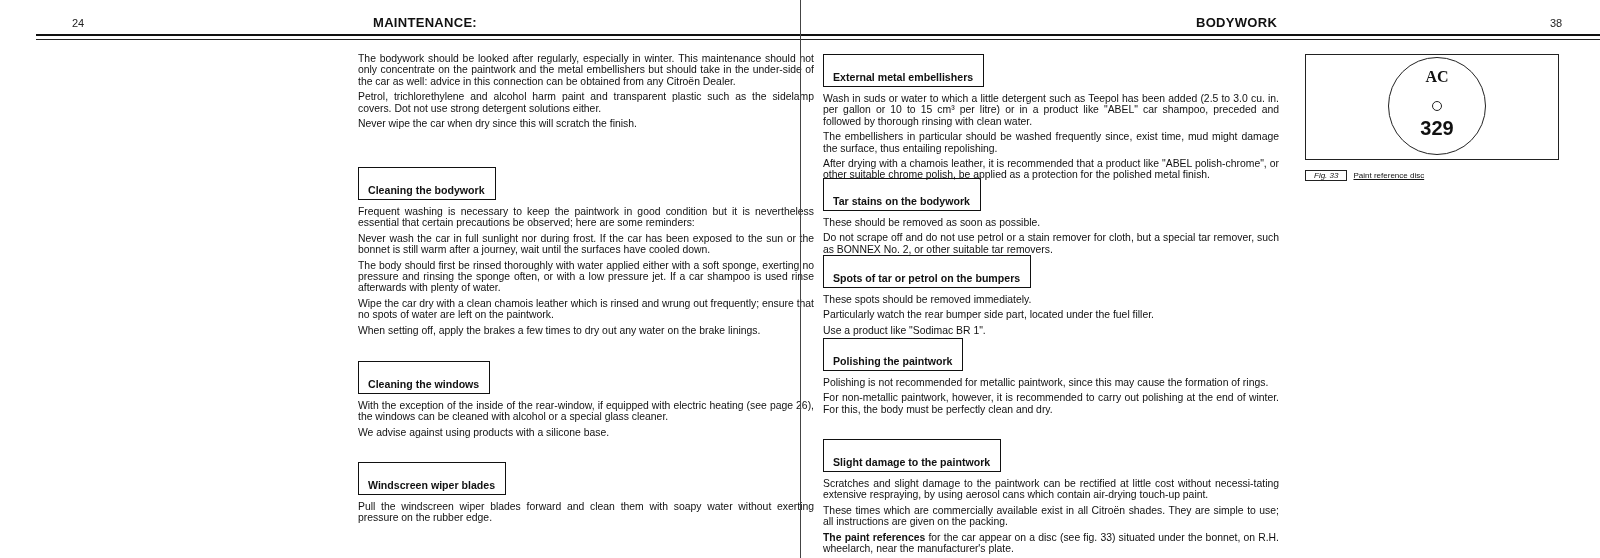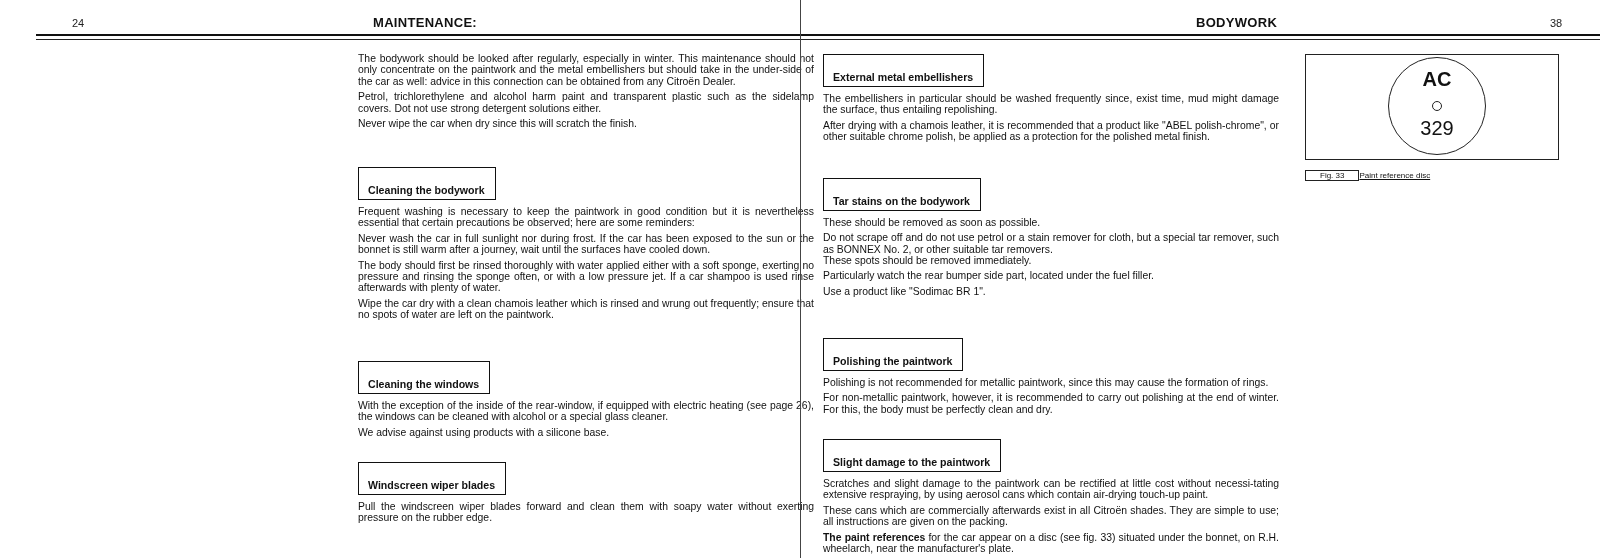--- a/index.html
+++ b/index.html
@@ -32,25 +32,25 @@
       font-weight: bold; font-size: 10.6px; line-height: 13px; margin: 0 0 6px 0;
     }
     .figure-box {
       position: absolute; left: 504px; top: 54px; width: 252px; height: 104px;
       border: 1px solid #222;
     }
     .disc {
       position: absolute; left: 82px; top: 2px; width: 96px; height: 96px;
       border: 1px solid #222; border-radius: 50%;
     }
-    .disc-top { position: absolute; top: 10px; width: 100%; text-align: center; font-size: 20px; font-weight: bold; }
+    .disc-top { position: absolute; top: 10px; width: 100%; text-align: center; font-size: 16px; font-weight: bold; font-family: Liberation Serif, serif; }
     .disc-hole { position: absolute; left: 43px; top: 43px; width: 8px; height: 8px; border: 1px solid #222; border-radius: 50%; }
-    .disc-bottom { position: absolute; top: 59px; width: 100%; text-align: center; font-size: 20px; font-weight: normal; }
+    .disc-bottom { position: absolute; top: 59px; width: 100%; text-align: center; font-size: 20px; font-weight: bold; }
     .fig-caption { position: absolute; left: 504px; top: 170px; font-size: 8px; }
-    .fig-label { display: inline-block; border: 1px solid #222; padding: 0 14px; margin-right: 0; }
+    .fig-label { display: inline-block; border: 1px solid #222; padding: 0 8px; margin-right: 6px; font-style: italic; }
     .fig-text { text-decoration: underline; }
   </style>
 </head>
 <body>
 
 <div class="page page-left">
   <span class="page-num" style="left:36px;">24</span>
   <span class="page-title" style="left:337px;">MAINTENANCE:</span>
   <div class="rule-thick" style="left:0; width:800px;"></div>
   <div class="rule-thin" style="left:0; width:800px;"></div>
@@ -60,20 +60,21 @@
     <p>Petrol, trichlorethylene and alcohol harm paint and transparent plastic such as the sidelamp covers.  Dot not use strong detergent solutions either.</p>
     <p>Never wipe the car when dry since this will scratch the finish.</p>
   </div>
 
   <div class="col" style="left:322px; top:167px; width:456px;">
     <div class="heading-box">Cleaning the bodywork</div>
     <p>Frequent washing is necessary to keep the paintwork in good condition but it is nevertheless essential that certain precautions be observed; here are some reminders:</p>
     <p>Never wash the car in full sunlight nor during frost.  If the car has been exposed to the sun or the bonnet is still warm after a journey, wait until the surfaces have cooled down.</p>
     <p>The body should first be rinsed thoroughly with water applied either with a soft sponge, exerting no pressure and rinsing the sponge often, or with a low pressure jet.  If a car shampoo is used rinse afterwards with plenty of water.</p>
     <p>Wipe the car dry with a clean chamois leather which is rinsed and wrung out frequently; ensure that no spots of water are left on the paintwork.</p>
+    <p>When setting off, apply the brakes a few times to dry out any water on the brake linings.</p>
   </div>
 
   <div class="col" style="left:322px; top:361px; width:456px;">
     <div class="heading-box">Cleaning the windows</div>
     <p>With the exception of the inside of the rear-window, if equipped with electric heating (see page 26), the windows can be cleaned with alcohol or a special glass cleaner.</p>
     <p>We advise against using products with a silicone base.</p>
   </div>
 
   <div class="col" style="left:322px; top:462px; width:456px;">
     <div class="heading-box">Windscreen wiper blades</div>
@@ -84,46 +85,48 @@
 <div class="spine"></div>
 
 <div class="page page-right">
   <span class="page-title" style="left:395px;">BODYWORK</span>
   <span class="page-num" style="left:749px;">38</span>
   <div class="rule-thick" style="left:0; width:799px;"></div>
   <div class="rule-thin" style="left:0; width:799px;"></div>
 
   <div class="col" style="left:22px; top:54px; width:456px;">
     <div class="heading-box">External metal embellishers</div>
+    <p>Wash in suds or water to which a little detergent such as Teepol has been added (2.5 to 3.0 cu. in. per gallon or 10 to 15 cm³ per litre) or in a product like "ABEL" car shampoo, preceded and followed by thorough rinsing with clean water.</p>
     <p>The embellishers in particular should be washed frequently since, exist time, mud might damage the surface, thus entailing repolishing.</p>
     <p>After drying with a chamois leather, it is recommended that a product like "ABEL polish-chrome", or other suitable chrome polish, be applied as a protection for the polished metal finish.</p>
   </div>
 
   <div class="col" style="left:22px; top:178px; width:456px;">
     <div class="heading-box">Tar stains on the bodywork</div>
     <p>These should be removed as soon as possible.</p>
     <p>Do not scrape off and do not use petrol or a stain remover for cloth, but a special tar remover, such as BONNEX No. 2, or other suitable tar removers.</p>
   </div>
 
   <div class="col" style="left:22px; top:255px; width:456px;">
+    <div class="heading-box">Spots of tar or petrol on the bumpers</div>
     <p>These spots should be removed immediately.</p>
     <p>Particularly watch the rear bumper side part, located under the fuel filler.</p>
     <p>Use a product like "Sodimac BR 1".</p>
   </div>
 
   <div class="col" style="left:22px; top:338px; width:456px;">
     <div class="heading-box">Polishing the paintwork</div>
     <p>Polishing is not recommended for metallic paintwork, since this may cause the formation of rings.</p>
     <p>For non-metallic paintwork, however, it is recommended to carry out polishing at the end of winter.  For this, the body must be perfectly clean and dry.</p>
   </div>
 
   <div class="col" style="left:22px; top:439px; width:456px;">
     <div class="heading-box">Slight damage to the paintwork</div>
     <p>Scratches and slight damage to the paintwork can be rectified at little cost without necessi-tating extensive respraying, by using aerosol cans which contain air-drying touch-up paint.</p>
-    <p>These cans which are commercially afterwards exist in all Citroën shades.  They are simple to use; all instructions are given on the packing.</p>
+    <p>These times which are commercially available exist in all Citroën shades.  They are simple to use; all instructions are given on the packing.</p>
     <p><b>The paint references</b><span> for the car appear on a disc (see fig. 33) situated under the bonnet, on R.H. wheelarch, near the manufacturer's plate.</span></p>
   </div>
 
   <div class="figure-box">
     <div class="disc">
       <div class="disc-top">AC</div>
       <div class="disc-hole"></div>
       <div class="disc-bottom">329</div>
     </div>
   </div>

